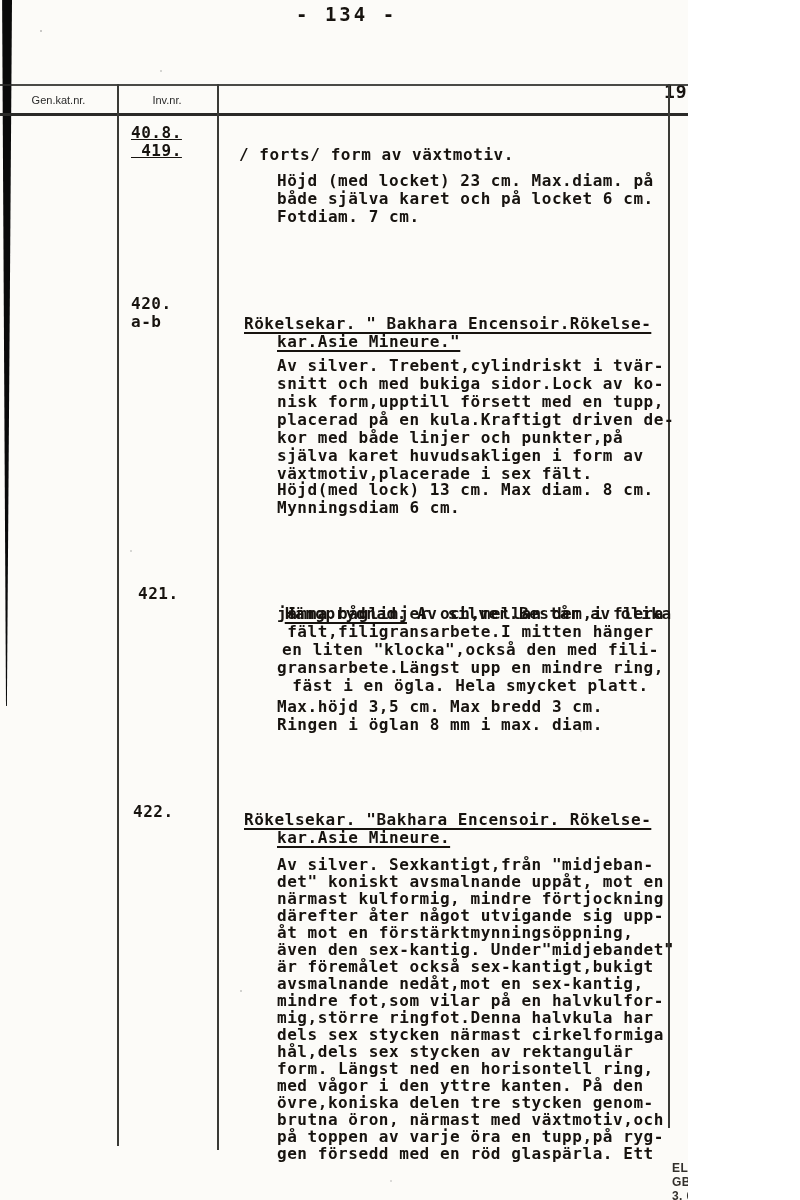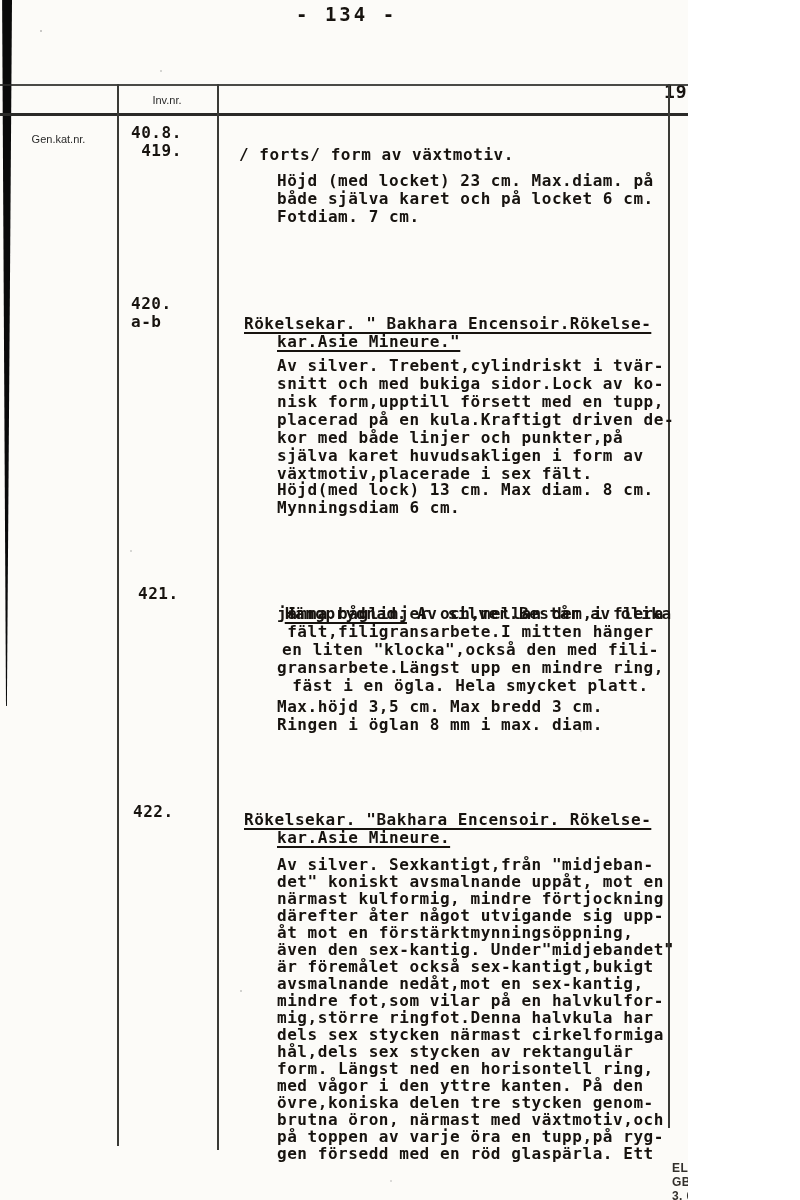--- a/index.html
+++ b/index.html
@@ -73,25 +73,25 @@
   <div class="typew page-number" style="left:296px;top:5px;">- 134 -</div>
 
   <div class="typew year-label" style="left:664px;top:55px;margin-top:28px;">1940.8.</div>
 
   <div class="hrule" style="top:84px;height:2px;opacity:.85;"></div>
   <div class="hrule" style="top:113px;height:3px;"></div>
   <div class="vrule" style="left:117px;top:84px;height:1062px;"></div>
   <div class="vrule" style="left:217px;top:84px;height:1066px;"></div>
   <div class="vrule" style="left:668px;top:84px;height:1044px;"></div>
 
-  <div class="print-label" style="left:0;width:117px;top:94px;margin-top:39px;">Gen.kat.nr.</div>
+  <div class="print-label" style="left:0;width:117px;top:94px;">Gen.kat.nr.</div>
   <div class="print-label" style="left:117px;width:100px;top:94px;">Inv.nr.</div>
   <div class="faint-stamp" style="left:676px;top:88px;margin-left:23px;">19. ....</div>
 
-  <div class="typew" style="left:131px;top:124px;">40.8.
+  <div class="typew" style="left:131px;top:124px;text-decoration:underline;">40.8.
  419.</div>
   <div class="typew" style="left:239px;top:146px;">/ forts/ form av växtmotiv.</div>
   <div class="typew" style="left:277px;top:172px;">Höjd (med locket) 23 cm. Max.diam. på
 både själva karet och på locket 6 cm.
 Fotdiam. 7 cm.</div>
 
   <div class="typew" style="left:131px;top:295px;">420.
 a-b</div>
   <div class="typew u" style="left:244px;top:315px;">Rökelsekar. " Bakhara Encensoir.Rökelse-</div>
   <div class="typew u" style="left:277px;top:333px;">kar.Asie Mineure."</div>

